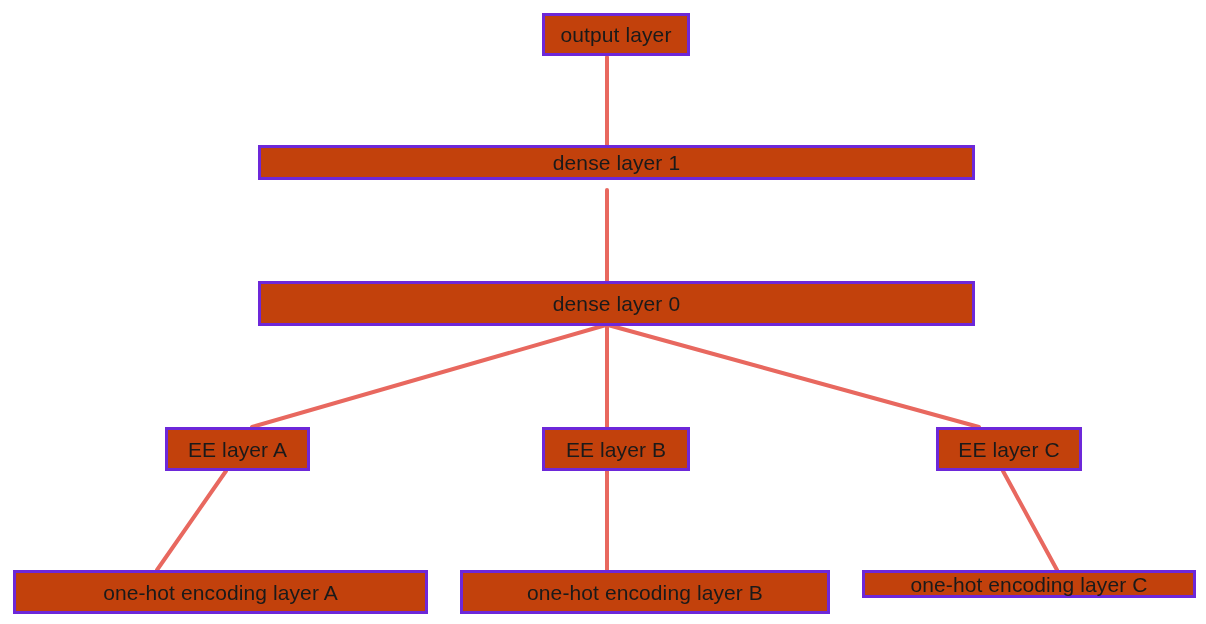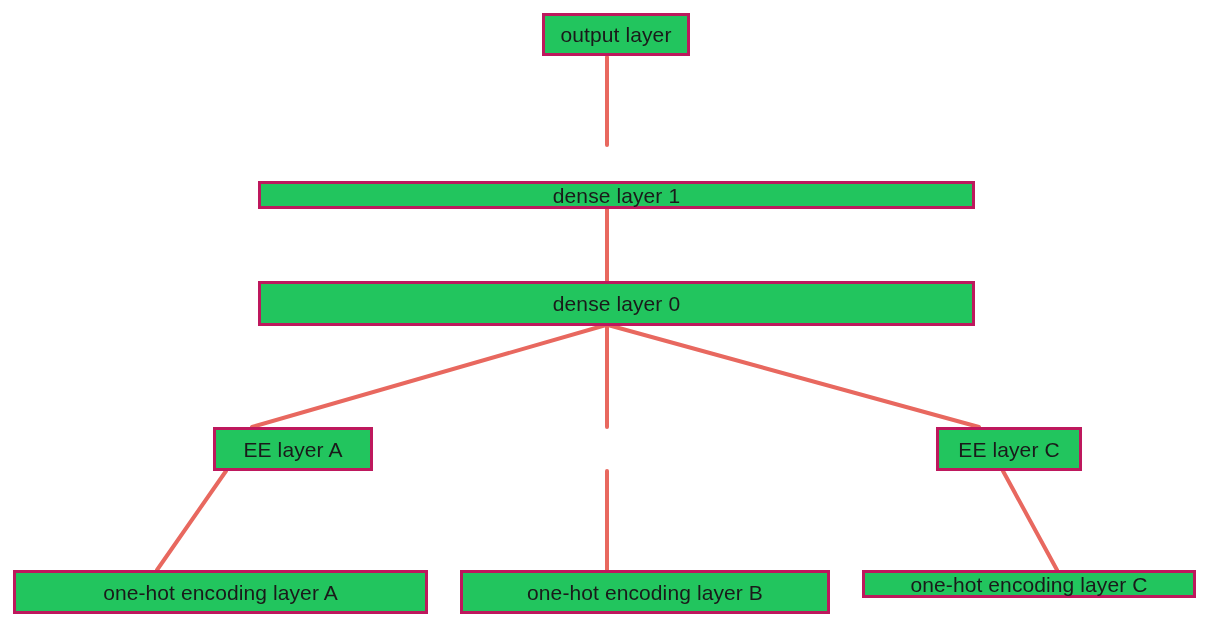--- a/index.html
+++ b/index.html
@@ -22,40 +22,40 @@
     position: absolute;
     left: 0;
     top: 0;
     width: 1206px;
     height: 624px;
     pointer-events: none;
   }
   .node-box {
     position: absolute;
     box-sizing: border-box;
-    border: 3px solid #be185d;
-    background: #22c55e;
+    border: 3px solid #6d28d9;
+    background: #c2410c;
     display: flex;
     align-items: center;
     justify-content: center;
     z-index: 2;
   }
   .node-label {
     font-family: "Liberation Sans", sans-serif;
     font-size: 21px;
     line-height: 1;
     color: #1a1a1a;
     white-space: nowrap;
     letter-spacing: 0.1px;
   }
   
   #node-output-layer      { left: 542px; top: 13px;  width: 148px; height: 43px; }
-  #node-dense-layer-1     { left: 258px; top: 145px; width: 717px; height: 28px; margin-top: 36px; }
+  #node-dense-layer-1     { left: 258px; top: 145px; width: 717px; height: 35px; }
   #node-dense-layer-0     { left: 258px; top: 281px; width: 717px; height: 45px; justify-content: center; }
-  #node-ee-layer-a        { left: 165px; top: 427px; width: 160px; height: 44px; margin-left: 48px; }
+  #node-ee-layer-a        { left: 165px; top: 427px; width: 145px; height: 44px; }
   #node-ee-layer-b        { left: 542px; top: 427px; width: 148px; height: 44px; }
   #node-ee-layer-c        { left: 920px; top: 427px; width: 146px; height: 44px; margin-left: 16px; }
   #node-one-hot-layer-a   { left: 13px;  top: 570px; width: 415px; height: 44px; }
   #node-one-hot-layer-b   { left: 460px; top: 570px; width: 370px; height: 44px; }
   #node-one-hot-layer-c   { left: 862px; top: 570px; width: 334px; height: 28px; }
 </style>
 </head>
 <body>
 
 <div id="diagram-canvas">
@@ -82,20 +82,23 @@
   </div>
 
   <div class="node-box" id="node-dense-layer-0">
     <span class="node-label">dense layer 0</span>
   </div>
 
   <div class="node-box" id="node-ee-layer-a">
     <span class="node-label">EE layer A</span>
   </div>
 
+  <div class="node-box" id="node-ee-layer-b">
+    <span class="node-label">EE layer B</span>
+  </div>
 
   <div class="node-box" id="node-ee-layer-c">
     <span class="node-label">EE layer C</span>
   </div>
 
   <div class="node-box" id="node-one-hot-layer-b">
     <span class="node-label">one-hot encoding layer B</span>
   </div>
 
   <div class="node-box" id="node-one-hot-layer-a">

